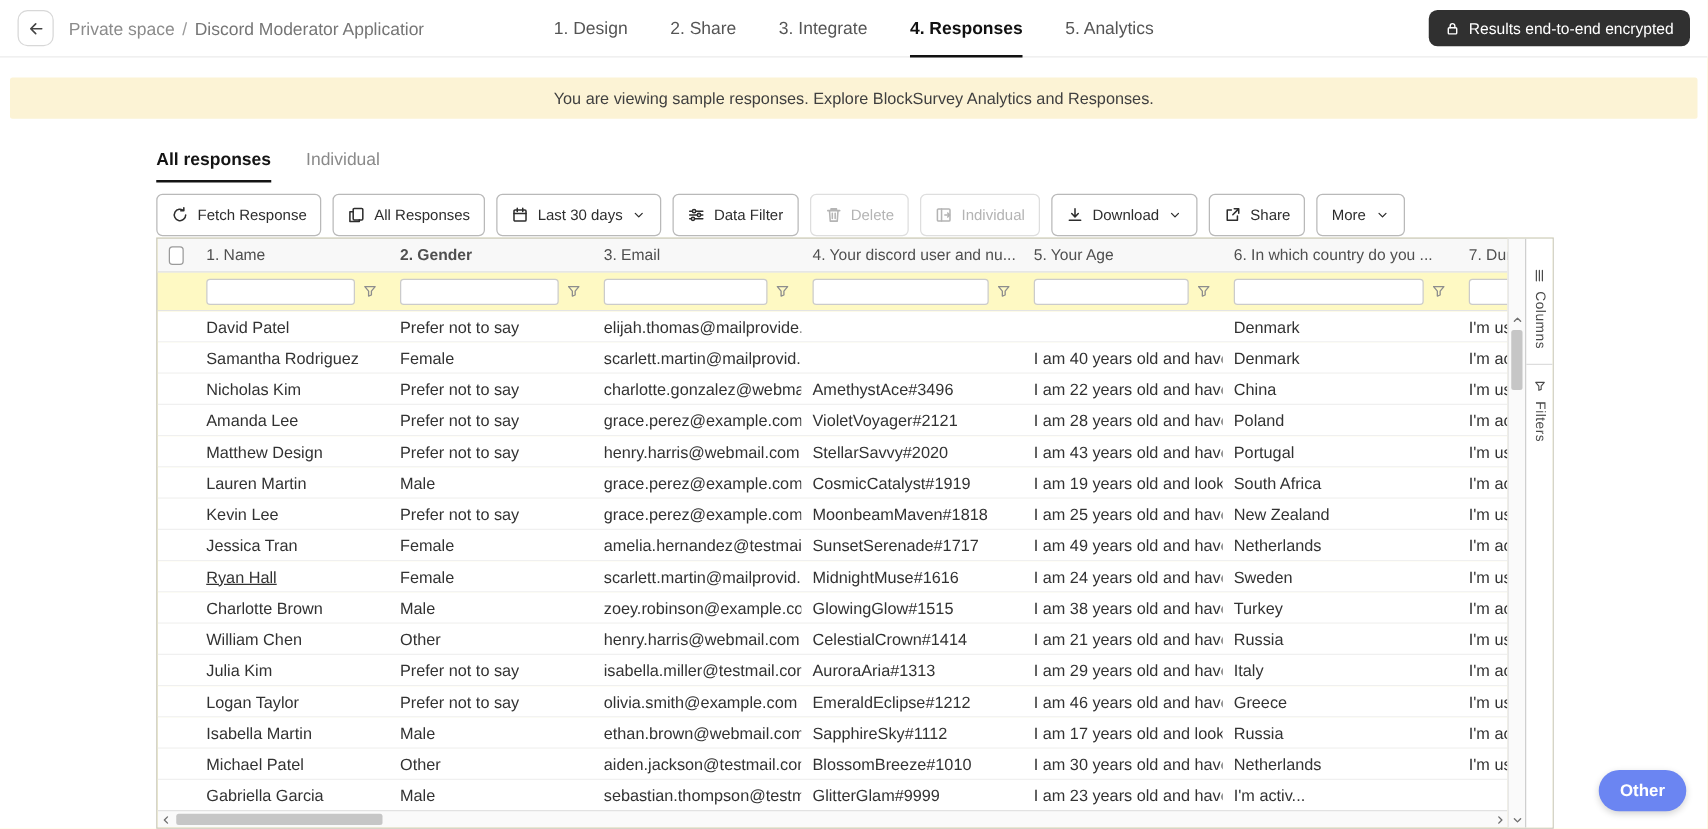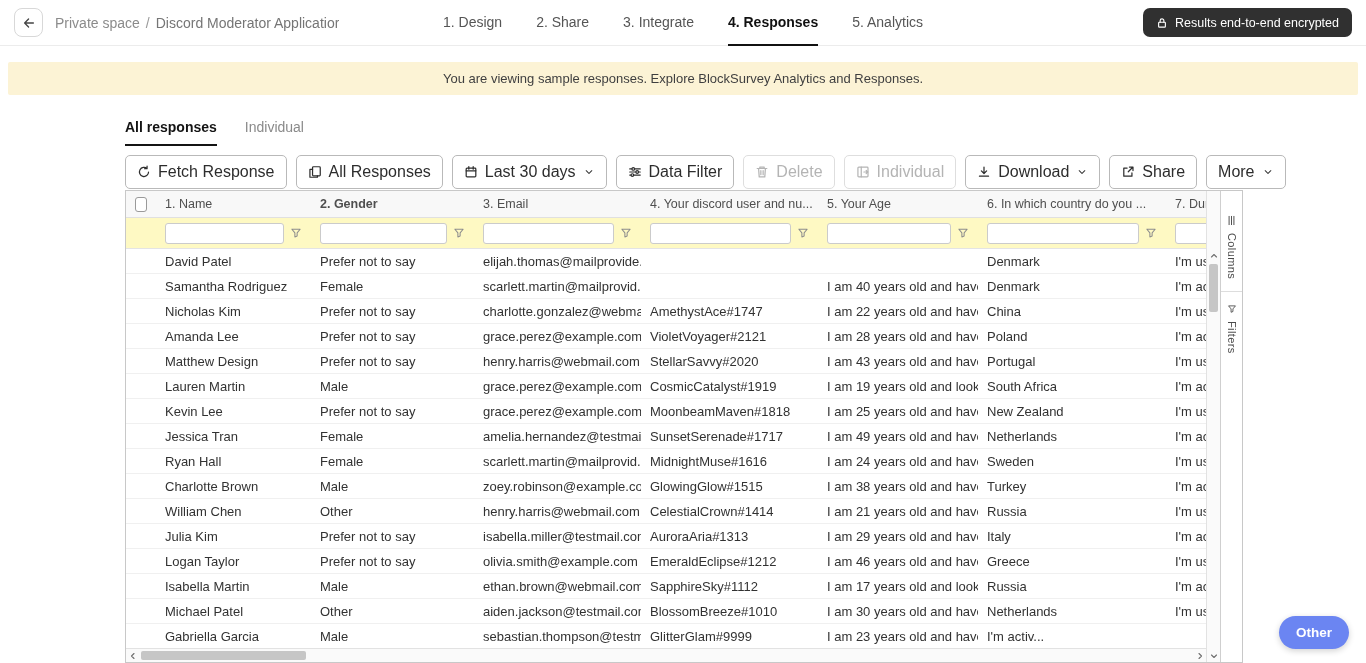--- a/index.html
+++ b/index.html
@@ -20,21 +20,21 @@
   
   .banner{position:absolute;top:62px;left:8px;right:8px;height:33px;background:#fcf3d5;display:flex;align-items:center;justify-content:center;font-size:13px;color:#3f3f3f;border-radius:2px}
 
   
   .tabs{position:absolute;left:125px;top:119px;display:flex;gap:28px}
   .tab{font-size:14px;color:#8a8a8a;padding-bottom:9px;border-bottom:2px solid transparent;cursor:pointer}
   .tab.active{color:#141414;font-weight:700;border-bottom-color:#141414}
 
   
   .toolbar{position:absolute;left:125px;top:155px;display:flex;gap:9px}
-  .tb-btn{height:29px;display:flex;align-items:center;gap:7px;padding:16px 11px;border:1px solid #b9b9b9;border-radius:5px;background:#fff;font-size:16px;color:#2d2d2d;cursor:pointer;font-family:inherit;white-space:nowrap}
+  .tb-btn{height:29px;display:flex;align-items:center;gap:7px;padding:16px 11px;border:1px solid #b9b9b9;border-radius:5px;background:#fff;font-size:12px;color:#2d2d2d;cursor:pointer;font-family:inherit;white-space:nowrap}
   .tb-btn.disabled{color:#b4b4b4;border-color:#dedede;cursor:default}
   .tb-btn svg{flex:0 0 auto}
 
   
   .table-wrap{position:absolute;left:125px;top:190px;right:123px;bottom:0;border:1px solid #c8c8c8;display:flex;background:#fef9c3}
   .grid{flex:1;overflow:hidden;display:flex;flex-direction:column;min-width:0}
   .grid-header{display:flex;flex:0 0 27px;background:#f8f8f8;border-bottom:1px solid #e0e0e0;width:1180px}
   .hcell{display:flex;align-items:center;font-size:12.5px;color:#4f4f4f;padding:0 9px;flex:0 0 auto;white-space:nowrap;overflow:hidden;cursor:pointer}
   .grid-filters{display:flex;flex:0 0 31px;align-items:center;border-bottom:1px solid #e4e4e4;width:1180px}
   .fcell{display:flex;align-items:center;gap:6px;padding:0 9px;flex:0 0 auto}
@@ -256,21 +256,21 @@
           <div class="cell" style="width: 177px;"></div>
           <div class="cell" style="width: 160px;">I am 40 years old and have ...</div>
           <div class="cell" style="width: 188px;">Denmark</div>
           <div class="cell" style="width: 140px;">I'm activ...</div>
         </div>
         <div class="grid-row">
           <div class="cell" style="width: 30px;"></div>
           <div class="cell" style="width: 155px;">Nicholas Kim</div>
           <div class="cell" style="width: 163px;">Prefer not to say</div>
           <div class="cell" style="width: 167px;">charlotte.gonzalez@webma...</div>
-          <div class="cell" style="width: 177px;">AmethystAce#1747</div>
+          <div class="cell" style="width: 177px;">AmethystAce#3496</div>
           <div class="cell" style="width: 160px;">I am 22 years old and have ...</div>
           <div class="cell" style="width: 188px;">China</div>
           <div class="cell" style="width: 140px;">I'm usua...</div>
         </div>
         <div class="grid-row">
           <div class="cell" style="width: 30px;"></div>
           <div class="cell" style="width: 155px;">Amanda Lee</div>
           <div class="cell" style="width: 163px;">Prefer not to say</div>
           <div class="cell" style="width: 167px;">grace.perez@example.com</div>
           <div class="cell" style="width: 177px;">VioletVoyager#2121</div>
@@ -313,21 +313,21 @@
           <div class="cell" style="width: 155px;">Jessica Tran</div>
           <div class="cell" style="width: 163px;">Female</div>
           <div class="cell" style="width: 167px;">amelia.hernandez@testmail...</div>
           <div class="cell" style="width: 177px;">SunsetSerenade#1717</div>
           <div class="cell" style="width: 160px;">I am 49 years old and have ...</div>
           <div class="cell" style="width: 188px;">Netherlands</div>
           <div class="cell" style="width: 140px;">I'm activ...</div>
         </div>
         <div class="grid-row">
           <div class="cell" style="width: 30px;"></div>
-          <div class="cell" style="width: 155px;">Ryan Hall</div>
+          <div class="cell" style="width: 155px; text-decoration: underline;">Ryan Hall</div>
           <div class="cell" style="width: 163px;">Female</div>
           <div class="cell" style="width: 167px;">scarlett.martin@mailprovid...</div>
           <div class="cell" style="width: 177px;">MidnightMuse#1616</div>
           <div class="cell" style="width: 160px;">I am 24 years old and have ...</div>
           <div class="cell" style="width: 188px;">Sweden</div>
           <div class="cell" style="width: 140px;">I'm usua...</div>
         </div>
         <div class="grid-row">
           <div class="cell" style="width: 30px;"></div>
           <div class="cell" style="width: 155px;">Charlotte Brown</div>

